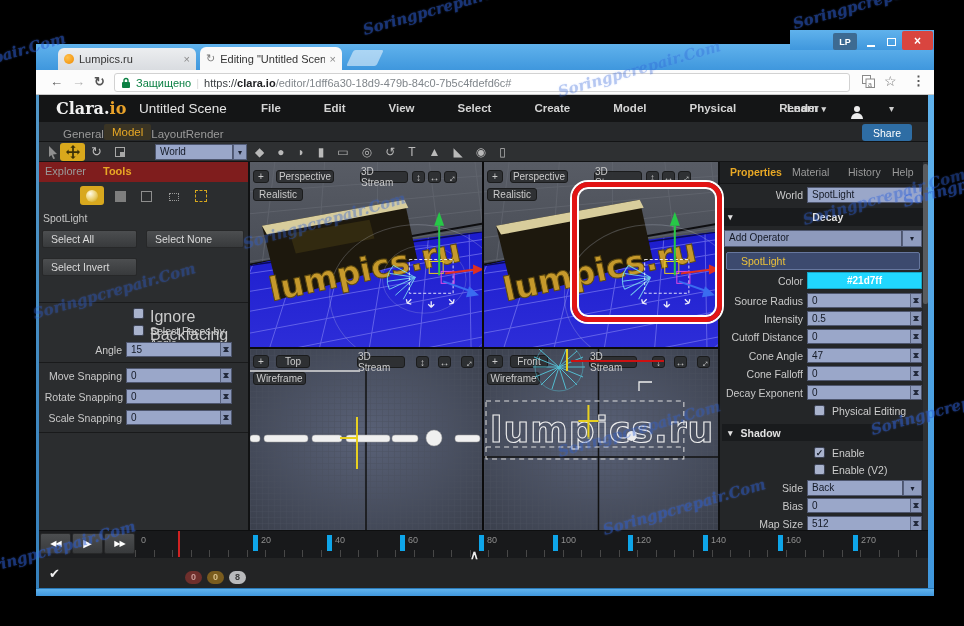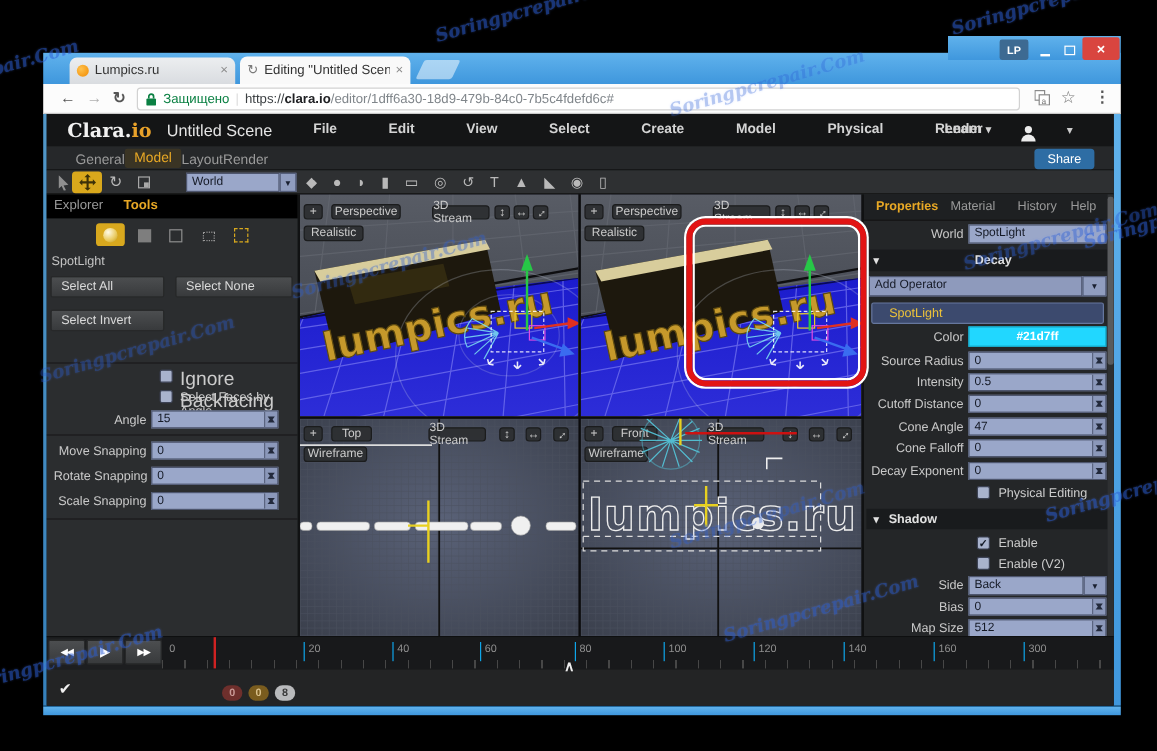--- a/index.html
+++ b/index.html
@@ -19,21 +19,21 @@
 .dbtn{position:absolute;background:linear-gradient(#4c4e50,#383a3c);border:1px solid #272829;color:#dadada;font-size:10.5px;display:flex;align-items:center;padding-left:8px;border-radius:2px}
 .vbtn{position:absolute;background:rgba(44,46,48,.93);border:1px solid #1b1c1d;color:#cbcbcb;font-size:10px;display:flex;align-items:center;justify-content:center;border-radius:3px;z-index:3}
 .fld{position:absolute;background:#9aa7c9;border:1px solid #4e566e;color:#151a26;font-size:10px;line-height:12px;padding:1px 14px 0 4px;overflow:hidden;white-space:nowrap}
 .fld .spin{position:absolute;right:0;top:0;bottom:0;width:11px;background:#8b98ba;border-left:1px solid #5a6480}
 .spin::before{content:"";position:absolute;left:2px;top:2px;border:3px solid transparent;border-bottom:4px solid #232a3c}
 .spin::after{content:"";position:absolute;left:2px;bottom:2px;border:3px solid transparent;border-top:4px solid #232a3c}
 .ddbtn{position:absolute;background:#909dbf;border:1px solid #545e7a;color:#1a2030;font-size:8px;display:flex;align-items:center;justify-content:center}
 .cb{position:absolute;width:11px;height:11px;background:#a9b3cd;border:1px solid #3c4254;border-radius:2px;font-size:9px;line-height:10px;text-align:center;color:#141a28;font-weight:bold}
 .slbl{position:absolute;color:#c9c9c9;font-size:10.5px;text-align:right;white-space:nowrap}
 .sechdr{position:absolute;background:#191b1d;color:#e2e2e2;font-weight:bold;font-size:10.5px;display:flex;align-items:center}
-.tick{position:absolute;top:4px;height:16px;border-left:1px solid #0ea5e9;padding-left:3px;color:#8f8f8f;font-size:9px}
+.tick{position:absolute;top:4px;height:16px;border-left:5px solid #0ea5e9;padding-left:3px;color:#8f8f8f;font-size:9px}
 .tick.nol{border-left:none}
 .pill{position:absolute;width:17px;height:13px;border-radius:7px;font-size:9px;font-weight:bold;text-align:center;line-height:13px}
 .person{width:12px;height:6px;border-radius:6px 6px 0 0;background:#ececec;position:relative;display:inline-block}
 .person::before{content:"";position:absolute;left:3px;top:-7px;width:6px;height:6px;border-radius:50%;background:#ececec}
 .icn{color:#b9b9b9;font-size:12px}
 .diag{display:inline-block;transform:rotate(-45deg)}
 .viewport{position:absolute;overflow:hidden;background:#3c4049}
 </style>
 </head>
 <body>
@@ -159,21 +159,21 @@
       <span class="icn">↺</span>
       <span class="icn">T</span>
       <span class="icn">▲</span>
       <span class="icn">◣</span>
       <span class="icn">◉</span>
       <span class="icn">▯</span>
     </div>
   </div>
 
   <div class="abs" style="left:39px;top:162px;width:211px;height:368px;background:#2b2d2f;border-right:2px solid #111213">
-    <div class="abs" style="left:0;top:0;width:209px;height:20px;background:#000000">
+    <div class="abs" style="left:0;top:0;width:209px;height:20px;background:#7f1d1d">
       <span class="abs" style="left:6px;top:3px;color:#9a9a9a;font-size:11px">Explorer</span>
       <span class="abs" style="left:64px;top:3px;color:#e8a825;font-size:11px;font-weight:bold">Tools</span>
     </div>
     <div class="abs" style="left:41px;top:24px;width:24px;height:19px;background:#d8a81e;border-radius:3px;display:flex;align-items:center;justify-content:center">
       <span style="width:12px;height:12px;border-radius:50%;background:radial-gradient(circle at 35% 30%,#fffbe8,#e8c85a 60%,#b8921e)"></span>
     </div>
     <span class="abs" style="left:76px;top:29px;width:11px;height:11px;background:#7e7e7e"></span>
     <span class="abs" style="left:102px;top:29px;width:11px;height:11px;border:1px solid #8e8e8e"></span>
     <span class="abs" style="left:130px;top:31px;width:10px;height:8px;border:1px dotted #9a9a9a"></span>
     <span class="abs" style="left:156px;top:28px;width:12px;height:12px;border:1px dashed #d8a81e"></span>
@@ -518,21 +518,21 @@
       <div style="position:absolute;left:0;top:19px;width:793px;height:7px;background:repeating-linear-gradient(90deg,#474747 0 1px,transparent 1px 18.6px)"></div>
       <span class="tick nol" style="left:3px"><span>0</span></span>
       <span class="tick" style="left:118px"><span>20</span></span>
       <span class="tick" style="left:192px"><span>40</span></span>
       <span class="tick" style="left:265px"><span>60</span></span>
       <span class="tick" style="left:344px"><span>80</span></span>
       <span class="tick" style="left:418px"><span>100</span></span>
       <span class="tick" style="left:493px"><span>120</span></span>
       <span class="tick" style="left:568px"><span>140</span></span>
       <span class="tick" style="left:643px"><span>160</span></span>
-      <span class="tick" style="left:718px"><span>300</span></span>
+      <span class="tick" style="left:718px"><span>270</span></span>
       <div style="position:absolute;left:43px;top:0;width:2px;height:26px;background:#d02222"></div>
     </div>
   </div>
   <span class="abs" style="left:470px;top:548px;color:#eeeeee;font-size:12px;font-weight:bold;z-index:5">∧</span>
 
   <div class="abs" style="left:39px;top:558px;width:889px;height:30px;background:#232425">
     <span class="abs" style="left:10px;top:8px;color:#f0f0f0;font-size:13px">✔</span>
     <span class="pill" style="left:146px;top:13px;background:#6e2f2c;color:#c99a96"><span>0</span></span>
     <span class="pill" style="left:168px;top:13px;background:#7a5c1e;color:#d9c08a"><span>0</span></span>
     <span class="pill" style="left:190px;top:13px;background:#b9babc;color:#3c3c3c"><span>8</span></span>

